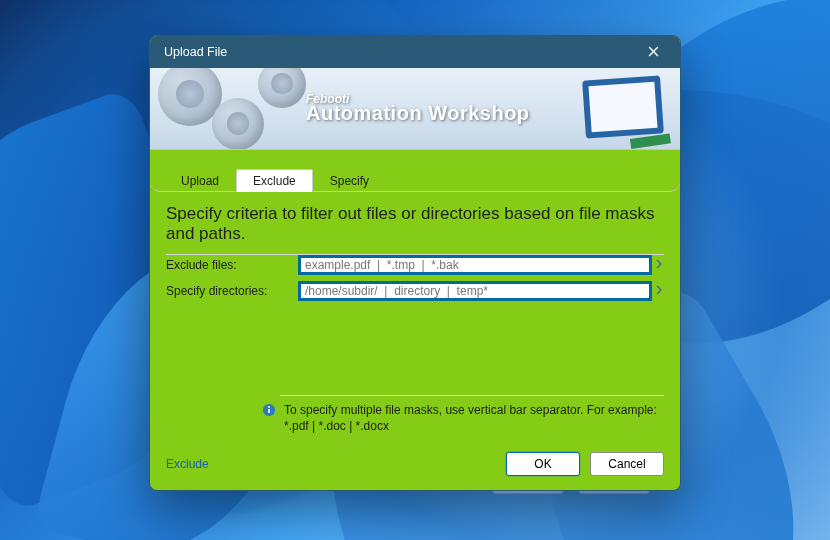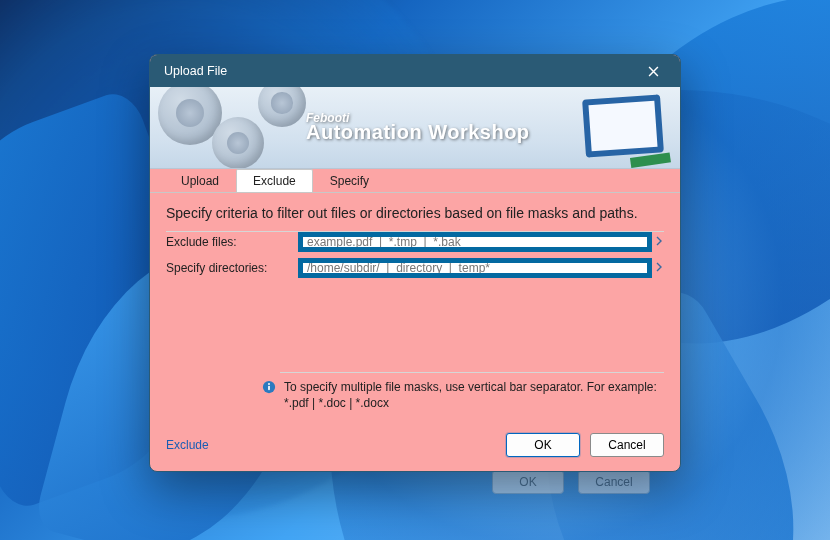--- a/index.html
+++ b/index.html
@@ -64,21 +64,21 @@
       font-size: 12px;
       color: #555;
       display: flex;
       align-items: center;
       justify-content: center;
     }
 
     .dialog {
       position: relative;
       width: 532px;
-      background: #fca5a5;
+      background: #84cc16;
       border: 1px solid #2a5a75;
       border-radius: 8px;
       box-shadow: 0 18px 48px rgba(0,0,0,0.4);
       overflow: hidden;
       margin-top: -14px;
     }
     .titlebar {
       background: #2a5a75;
       color: #fff;
       height: 32px;
@@ -136,23 +136,24 @@
       color: #fff;
       text-shadow: 1px 1px 3px rgba(0,0,0,0.5);
     }
     .brand .small { font-size: 12px; font-style: italic; font-weight:600; margin-bottom:-4px;}
     .brand .big { font-size: 20px; font-weight: 700; letter-spacing: 0.5px; }
 
     .tabstrip {
       display: flex;
       padding: 0 14px;
       border-bottom: 1px solid #c8c8c8;
-      height: 24px;
-      align-items: flex-start;
-      font-size: 12px;
+      height: 42px;
+      align-items: flex-end;
+      font-size: 12px;
+      border-radius: 10px;
     }
     .tab {
       padding: 4px 16px 4px 16px;
       color: #222;
       cursor: pointer;
       border: 1px solid transparent;
       border-bottom: none;
       margin-bottom: -1px;
     }
     .tab.active {
@@ -162,41 +163,41 @@
       border-top-right-radius: 2px;
     }
 
     .content {
       padding: 10px 16px 6px 16px;
       min-height: 228px;
       font-size: 12px;
       color: #222;
     }
     .desc {
-      font-size: 14px;
+      font-size: 17px;
       color: #222;
       padding: 2px 0 10px 0;
       border-bottom: 1px solid #d6d6d6;
     }
     .row {
       display: flex;
       align-items: center;
       margin-bottom: 6px;
     }
     .row label {
       width: 132px;
       text-align: left;
       padding-right: 8px;
       font-size: 12px;
       color: #222;
     }
     .row input {
       flex: 1;
       height: 20px;
-      border: 5px solid #0369a1;
+      border: 3px solid #0369a1;
       padding: 0 4px;
       font-size: 12px;
       color: #777;
       background: #fff;
       font-family: inherit;
     }
     .arrow {
       width: 12px;
       text-align: center;
       color: #3a6aa0;

